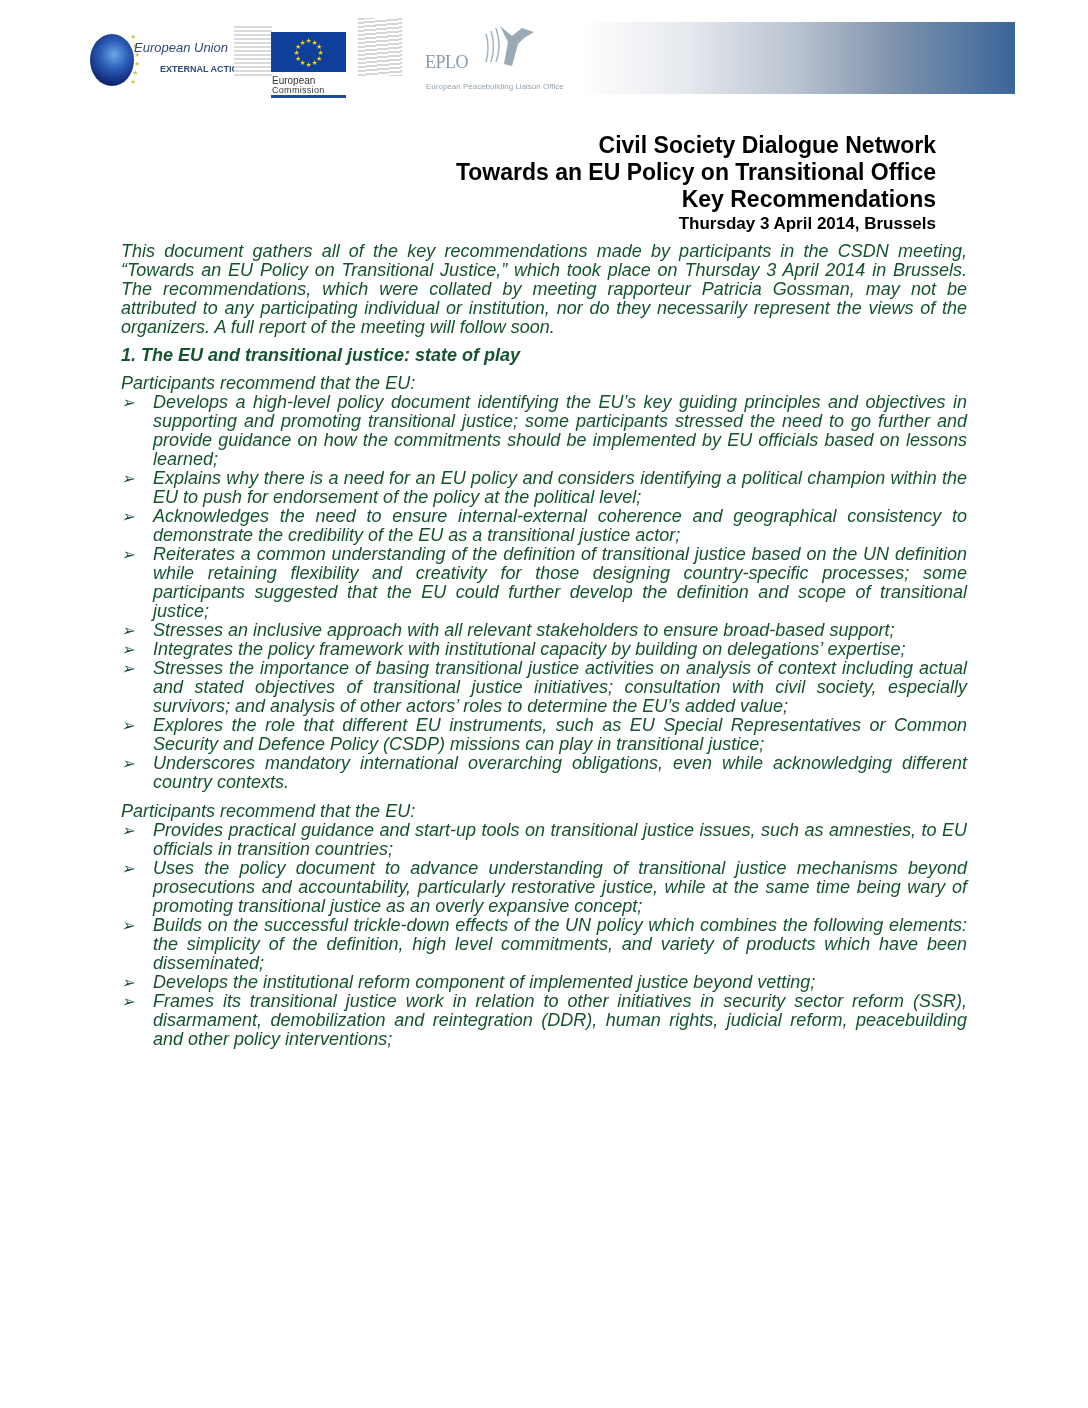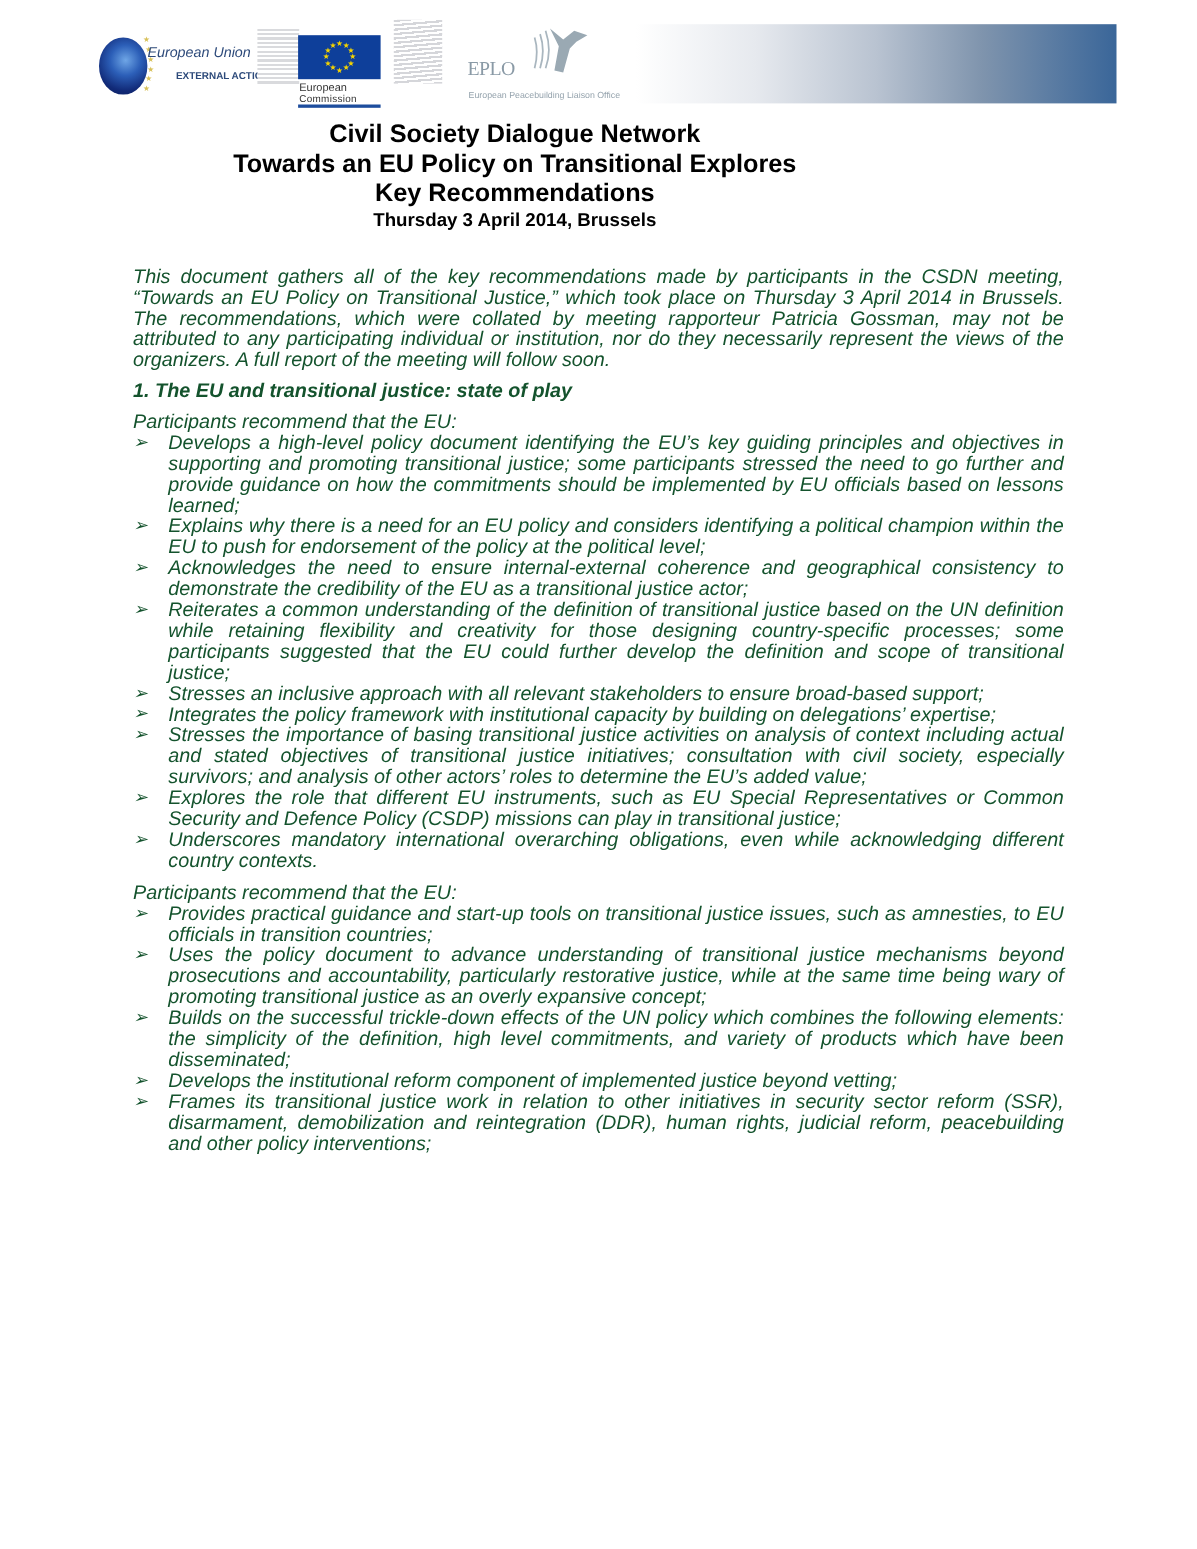--- a/index.html
+++ b/index.html
@@ -26,21 +26,21 @@
   .ec-bar { position: absolute; left: 39px; top: 77px; width: 75px; height: 3px; background: #1d4d9d; }
 
   .logo-eplo { position: absolute; left: 420px; top: 4px; width: 160px; height: 76px; }
   .eplo-bird { position: absolute; left: 58px; top: 0; width: 60px; height: 50px; }
   .eplo-t1 { position: absolute; left: 5px; top: 30px; font-family: "Liberation Serif", serif; font-size: 18px; color: #8a9aa6; letter-spacing: -0.5px; }
   .eplo-t2 { position: absolute; left: 6px; top: 60px; font-size: 8px; color: #95a3ad; white-space: nowrap; }
 
   .banner { position: absolute; left: 578px; top: 4px; width: 437px; height: 72px;
      background: linear-gradient(90deg, #ffffff 0%, #e6e9ee 25%, #b9c3d1 50%, #7f94ad 72%, #3a6699 100%); }
 
-  .title-block { position: absolute; top: 108px; left: 0; width: 936px; text-align: center; }
+  .title-block { position: absolute; top: 132px; left: 0; width: 936px; text-align: right; }
   .t-main { font-weight: bold; font-size: 23px; line-height: 27px; color: #000; }
   .t-date { font-weight: bold; font-size: 17px; line-height: 21px; color: #000; }
 
   .content { position: absolute; left: 121px; top: 242px; width: 846px; font-size: 18px; line-height: 19px; color: #14532d; font-style: italic; }
   .para { text-align: justify; margin: 0 0 9px 0; }
   .section-h { font-weight: bold; margin: 0 16px 9px 0; text-align: justify; }
   .lead { margin: 0; }
   ul.bullets { list-style: none; margin: 0 0 10px 0; padding: 0; }
   ul.bullets li { position: relative; padding-left: 32px; text-align: justify; }
   .bullet-icon { position: absolute; left: 0; top: 0; width: 20px; font-size: 16px; }
@@ -89,21 +89,21 @@
     </svg>
     <div class="eplo-t1">EPLO</div>
     <div class="eplo-t2">European Peacebuilding Liaison Office</div>
   </div>
 
   <div class="banner"></div>
 </div>
 
 <div class="title-block">
   <div class="t-main">Civil Society Dialogue Network</div>
-  <div class="t-main">Towards an EU Policy on Transitional Explores</div>
+  <div class="t-main">Towards an EU Policy on Transitional Office</div>
   <div class="t-main">Key Recommendations</div>
   <div class="t-date">Thursday 3 April 2014, Brussels</div>
 </div>
 
 <div class="content">
   <p class="para">This document gathers all of the key recommendations made by participants in the CSDN meeting, “Towards an EU Policy on Transitional Justice,” which took place on Thursday 3 April 2014 in Brussels. The recommendations, which were collated by meeting rapporteur Patricia Gossman, may not be attributed to any participating individual or institution, nor do they necessarily represent the views of the organizers.  A full report of the meeting will follow soon.</p>
 
   <div>
     <div class="section-h">1. The EU and transitional justice: state of play</div>
     <p class="lead">Participants recommend that the EU:</p>

